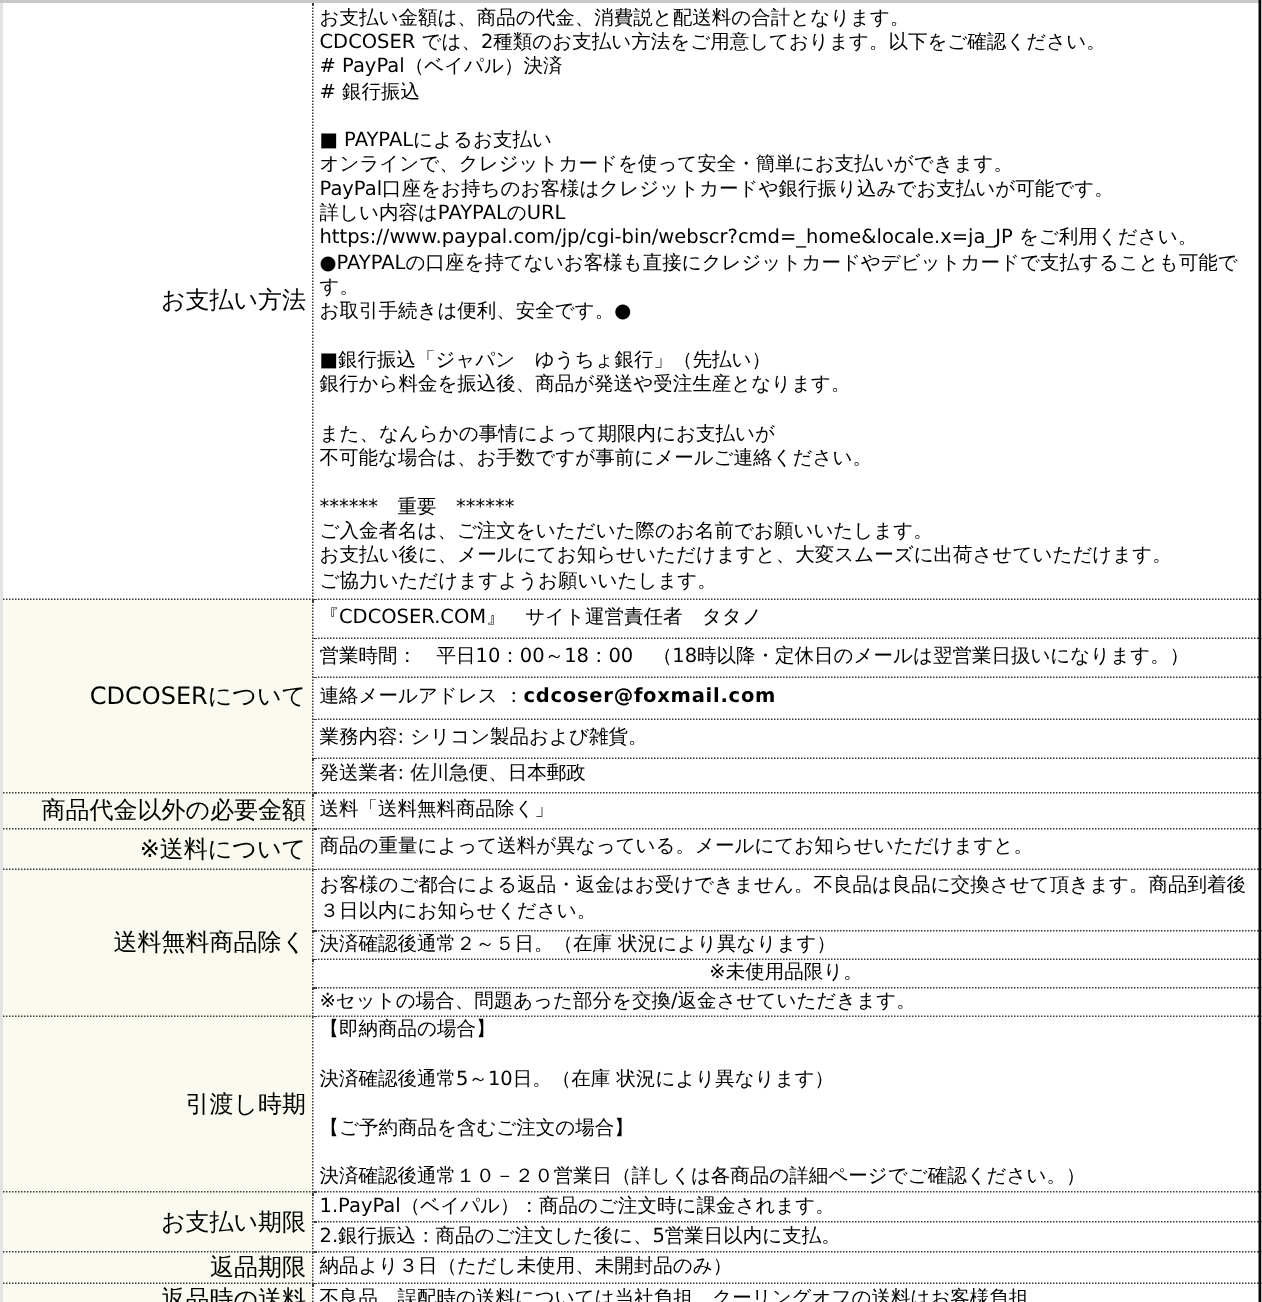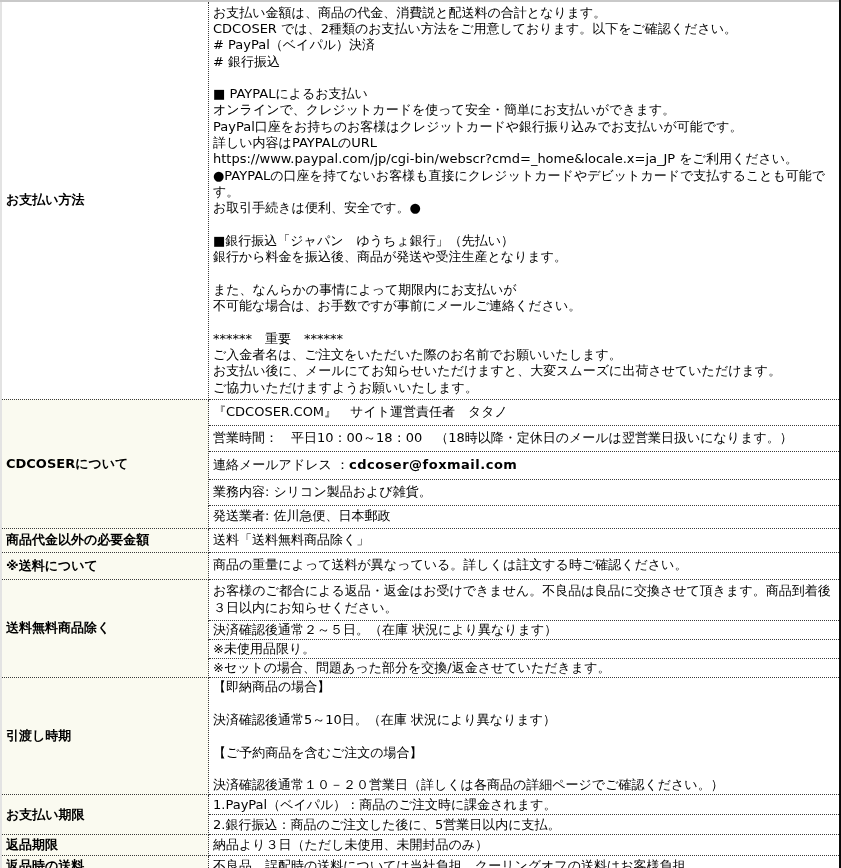--- a/index.html
+++ b/index.html
@@ -13,23 +13,23 @@
     width:841px;
     table-layout:fixed;
     border-top:2px solid #c9c9c9;
     border-left:2px solid #e3e3e3;
     border-right:2px solid #0a0a0a;
     border-bottom:2px solid #0a0a0a;
   }
   table.info th{
     width:198px;
     background:#fafaf0;
-    font-weight:bold;
-    font-size:13px;
-    text-align:left;
+    font-weight:normal;
+    font-size:16px;
+    text-align:right;
     vertical-align:middle;
     border:1px dotted #3a3a3a;
     padding:0 4px;
     line-height:16px;
   }
   table.info th.first{background:#ffffff;}
   table.info td{
     border:1px dotted #3a3a3a;
     font-size:13px;
     line-height:16.3px;
@@ -43,21 +43,21 @@
     padding-top:2px;
   }
   td.topalign{vertical-align:top;padding-top:2px;}
   b.email{font-weight:bold;letter-spacing:0.5px;}
   
   tr.rp  {height:398px;}
   tr.ra1 {height:26px;} tr.ra2{height:26px;} tr.ra3{height:28px;}
   tr.ra4 {height:26px;} tr.ra5{height:23px;}
   tr.rf  {height:24px;}
   tr.rsn {height:27px;margin-left:32px;}
-  tr.rd1 {height:41px;} tr.rd2{height:19px;padding-left:36px;} tr.rd3{height:18px;} tr.rd4{height:18px;}
+  tr.rd1 {height:41px;} tr.rd2{height:19px;padding-left:36px;} tr.rd3{height:18px;text-align:center;} tr.rd4{height:18px;}
   tr.rdel{height:112px;}
   tr.rp1 {height:20px;} tr.rp2{height:20px;}
   tr.rr  {height:21px;padding-left:28px;}
   tr.rrs {height:21px;}
 </style>
 </head>
 <body>
 
 <table class="info">
 
@@ -108,21 +108,21 @@
     <td>発送業者: 佐川急便、日本郵政</td>
   </tr>
 
   <tr class="rf">
     <th>商品代金以外の必要金額</th>
     <td>送料「送料無料商品除く」</td>
   </tr>
 
   <tr class="rsn">
     <th>※送料について</th>
-    <td>商品の重量によって送料が異なっている。詳しくは註文する時ご確認ください。</td>
+    <td>商品の重量によって送料が異なっている。メールにてお知らせいただけますと。</td>
   </tr>
 
   <tr class="rd1">
     <th rowspan="4">送料無料商品除く</th>
     <td class="topalign">お客様のご都合による返品・返金はお受けできません。不良品は良品に交換させて頂きます。商品到着後３日以内にお知らせください。</td>
   </tr>
   <tr class="rd2">
     <td>決済確認後通常２～５日。（在庫 状況により異なります）</td>
   </tr>
   <tr class="rd3">

